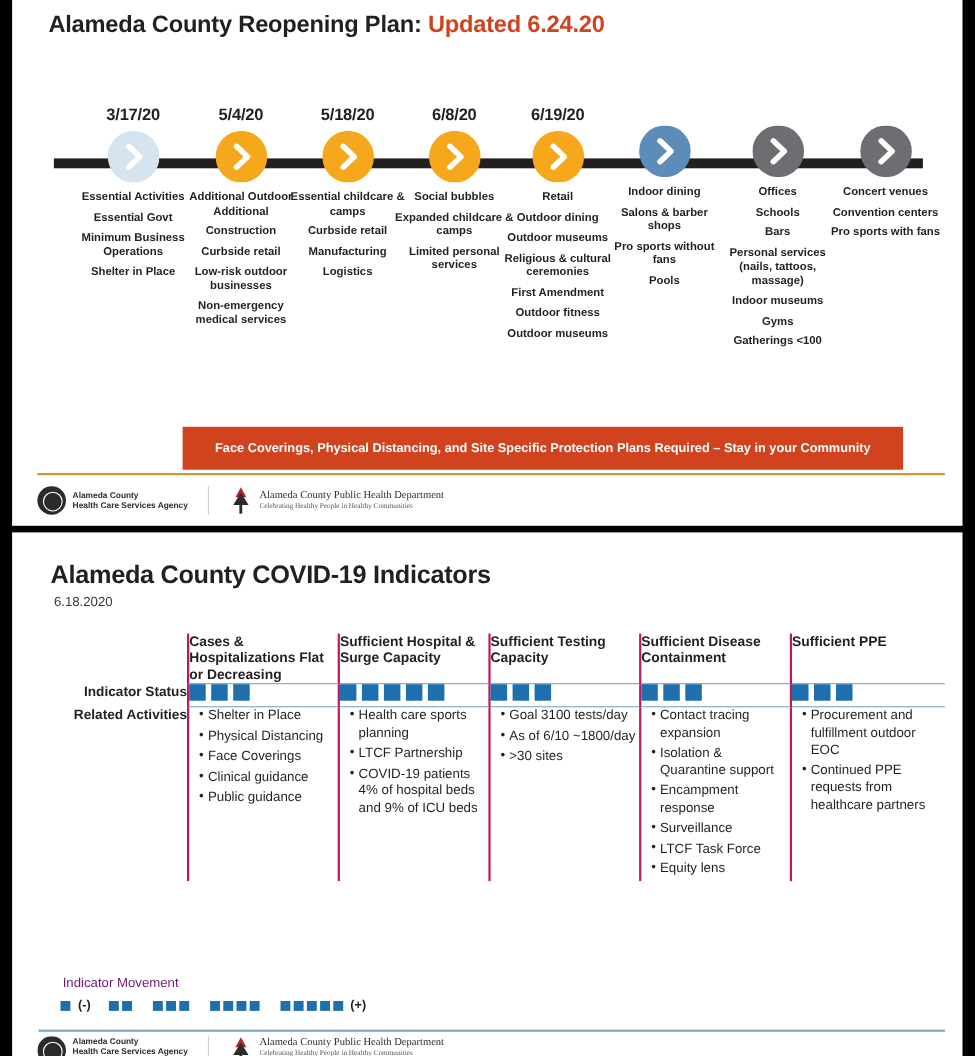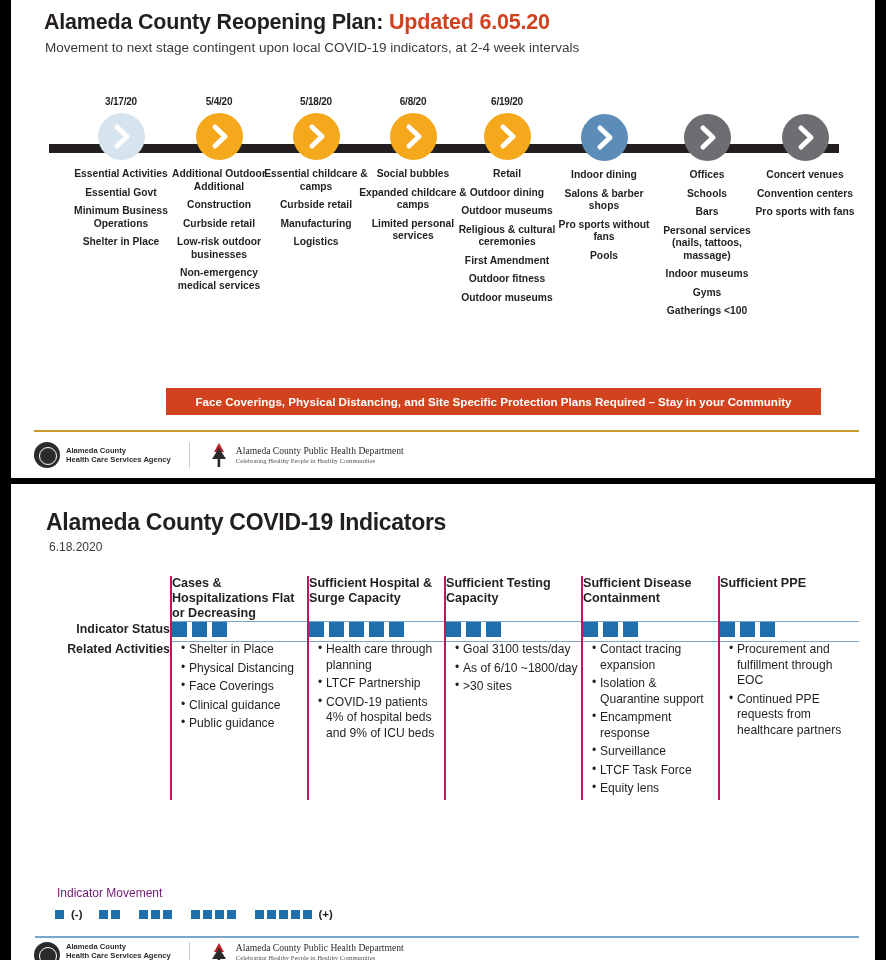--- a/index.html
+++ b/index.html
@@ -53,21 +53,21 @@
     width: 790px; height: 9px;
     background: #231f20;
   }
   .stage {
     position: absolute;
     top: 0;
     width: 112px;
     text-align: center;
   }
   .stage .date {
-    font-size: 10px;
+    font-size: 15px;
     font-weight: bold;
     color: #231f20;
     margin-bottom: 6px;
     letter-spacing: -0.2px;
     text-align: center;
   }
   .circ {
     width: 47px; height: 47px;
     border-radius: 50%;
     margin: 0 auto;
@@ -80,21 +80,21 @@
     font-size: 10.3px;
     font-weight: bold;
     line-height: 1.22;
     color: #231f20;
   }
   .stage .items div { margin-bottom: 6px; }
 
   .banner {
     position: absolute;
     left: 155px; top: 388px;
-    width: 655px; height: 27px;
+    width: 655px; height: 39px;
     background: #d1431f;
     color: #fff;
     font-size: 11.6px;
     font-weight: bold;
     display: flex;
     align-items: center;
     justify-content: center;
     text-align: center;
   }
   .gold-rule {
@@ -272,23 +272,22 @@
 </style>
 </head>
 <body>
 
 <div class="page">
 
   <div class="slide1">
 
     <div class="s1-title">
       <span>Alameda County Reopening Plan:</span>
-      <span class="upd">Updated 6.05.20</span>
+      <span class="upd">Updated 6.24.20</span>
     </div>
-    <div class="s1-sub">Movement to next stage contingent upon local COVID-19 indicators, at 2-4 week intervals</div>
 
     <div class="timeline">
       <div class="tl-bar"></div>
 
       <div class="stage" style="left:54px;">
         <div class="date">3/17/20</div>
         <div class="circ">
           <svg width="47" height="47" viewBox="0 0 47 47">
               <circle cx="23.5" cy="23.5" r="23.5" fill="#d6e4ef"></circle>
               <path d="M19 14 L29 23.5 L19 33" fill="none" stroke="#ffffff" stroke-width="5" stroke-linecap="round" stroke-linejoin="round"></path>
@@ -487,21 +486,21 @@
             <ul>
               <li>Shelter in Place</li>
               <li>Physical Distancing</li>
               <li>Face Coverings</li>
               <li>Clinical guidance</li>
               <li>Public guidance</li>
             </ul>
           </td>
           <td class="actcell vline-left">
             <ul>
-              <li>Health care through planning</li>
+              <li>Health care sports planning</li>
               <li>LTCF Partnership</li>
               <li>COVID-19 patients 4% of hospital beds and 9% of ICU beds</li>
             </ul>
           </td>
           <td class="actcell vline-left">
             <ul>
               <li>Goal 3100 tests/day</li>
               <li>As of 6/10 ~1800/day</li>
               <li>&gt;30 sites</li>
             </ul>
@@ -511,21 +510,21 @@
               <li>Contact tracing expansion</li>
               <li>Isolation &amp; Quarantine support</li>
               <li>Encampment response</li>
               <li>Surveillance</li>
               <li>LTCF Task Force</li>
               <li>Equity lens</li>
             </ul>
           </td>
           <td class="actcell last vline-left">
             <ul>
-              <li>Procurement and fulfillment through EOC</li>
+              <li>Procurement and fulfillment outdoor EOC</li>
               <li>Continued PPE requests from healthcare partners</li>
             </ul>
           </td>
         </tr>
       </tbody>
         </table>
     </div>
 
     <div class="movement">Indicator Movement</div>
     <div class="legend">

